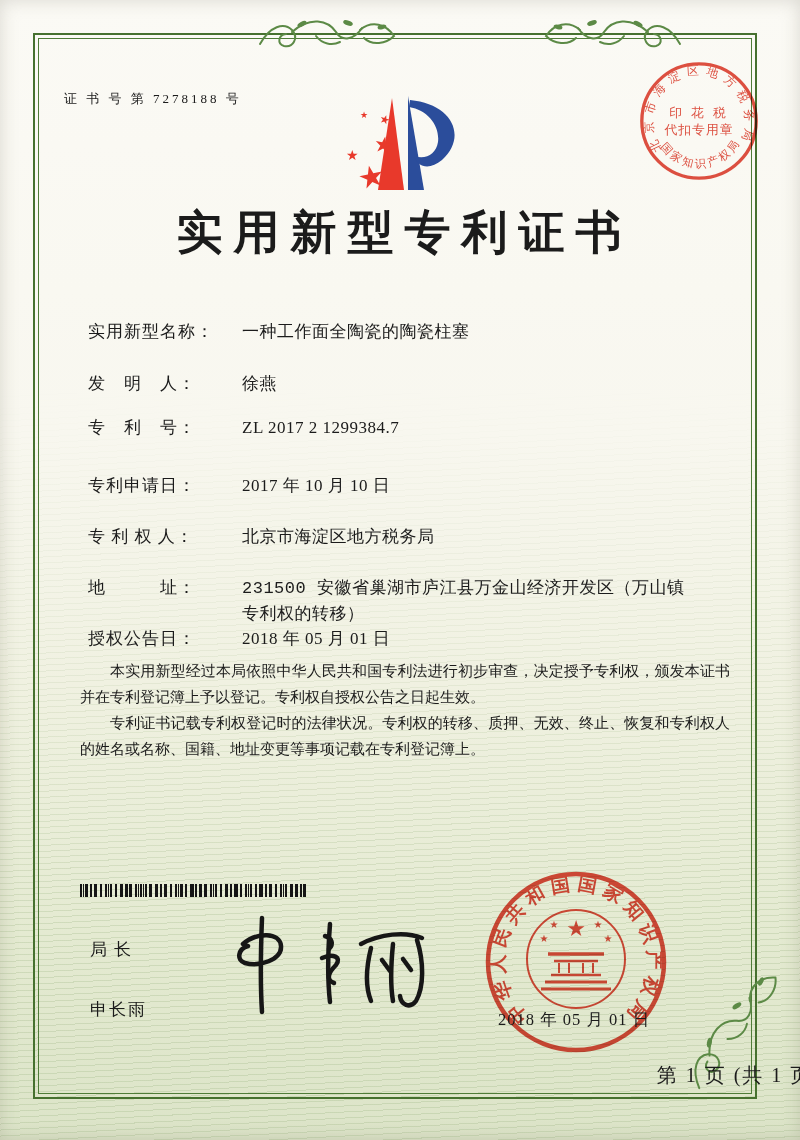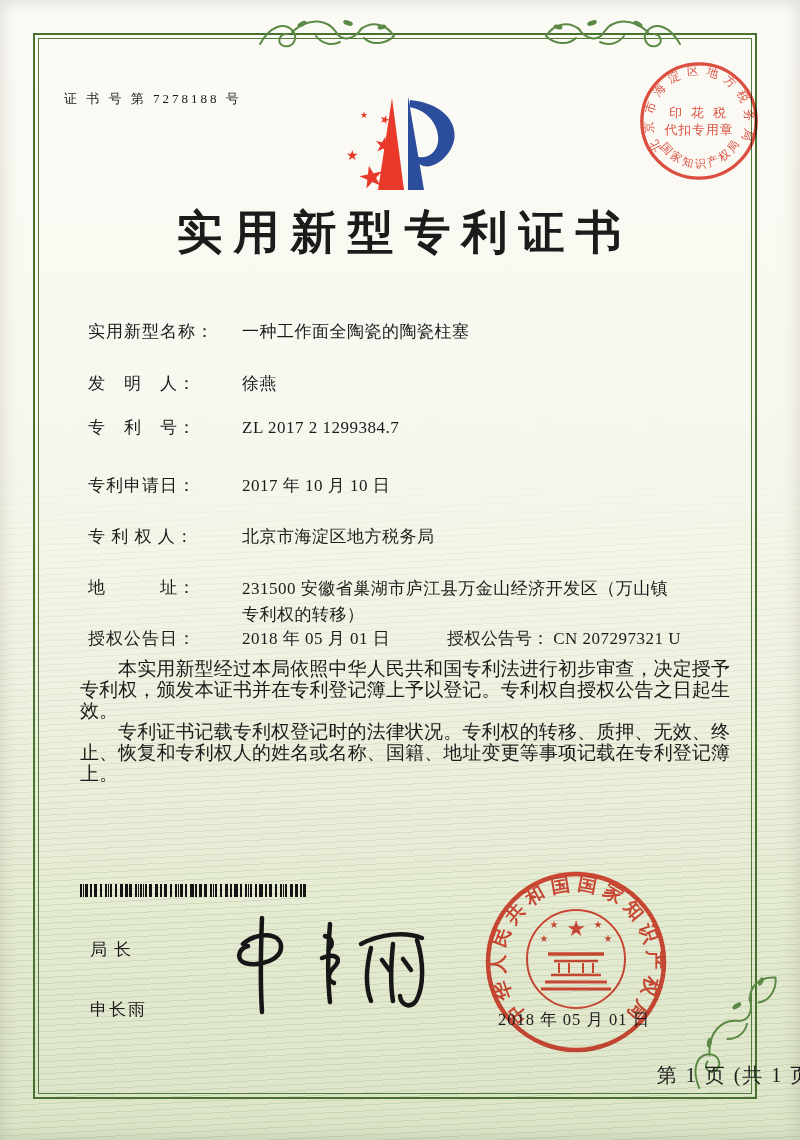--- a/index.html
+++ b/index.html
@@ -18,24 +18,24 @@
     mask-image:linear-gradient(to bottom, rgba(0,0,0,0) 0%, rgba(0,0,0,0) 34%, rgba(0,0,0,0.5) 58%, #000 80%);
   }
   .frame { position:absolute; left:33px; top:33px; width:724px; height:1066px; border:2px solid #46712f; }
   .frame-inner { position:absolute; inset:3px; border:1px solid #4f7c38; }
   .abs { position:absolute; }
   .cert-no { left:64px; top:90px; font-size:13px; letter-spacing:3px; white-space:nowrap; }
   .title { left:33px; top:202px; width:724px; text-align:center; font-size:46px; font-weight:bold; letter-spacing:11px; padding-left:19px; white-space:nowrap; }
   .row { position:absolute; left:88px; font-size:17px; white-space:nowrap; }
   .flabel { display:inline-block; min-width:154px; letter-spacing:1px; }
   .fvalue { letter-spacing:0.5px; }
-  .addr-val { display:inline-block; vertical-align:top; white-space:normal; width:490px; line-height:26px; }
+  .addr-val { display:inline-block; vertical-align:top; white-space:normal; width:490px; line-height:26px;font-family:Liberation Mono, monospace; }
   .addr-line { display:block; }
   .r1{top:320px}.r2{top:372px}.r3{top:416px}.r4{top:474px}.r5{top:525px}.r6{top:576px}.r7{top:627px}.r7b{left:447px;top:627px}
-  .paragraphs { left:80px; top:658px; width:650px; font-size:19px; line-height:21px; text-align:justify; }
+  .paragraphs { left:80px; top:658px; width:650px; font-size:15px; line-height:26px; text-align:justify; }
   .paragraphs p { text-indent:2em; }
   .barcode {
     left:80px; top:884px; width:226px; height:13px;
     background-image:
       repeating-linear-gradient(90deg,#151515 0 2px,transparent 2px 5px),
       repeating-linear-gradient(90deg,#151515 0 1px,transparent 1px 7px),
       repeating-linear-gradient(90deg,transparent 0 3px,#151515 3px 4px,transparent 4px 11px);
   }
   .signer-title { left:90px; top:938px; font-size:17px; letter-spacing:7px; }
   .signer-name  { left:90px; top:998px; font-size:17px; letter-spacing:2px; }
@@ -147,23 +147,20 @@
   </div>
   <div class="row r5">
     <span class="flabel">专 利 权 人：</span><span class="fvalue">北京市海淀区地方税务局</span>
   </div>
   <div class="row r6">
     <span class="flabel">地　　　址：</span><span class="fvalue addr-val"><span class="addr-line">231500 安徽省巢湖市庐江县万金山经济开发区（万山镇</span><span class="addr-line">专利权的转移）</span></span>
   </div>
   <div class="row r7">
     <span class="flabel">授权公告日：</span><span class="fvalue">2018 年 05 月 01 日</span>
   </div>
-  <div class="row r7b">
-    <span>授权公告号：</span> <span class="fvalue">CN 207297321 U</span>
-  </div>
 
   <div class="abs paragraphs">
     <p>本实用新型经过本局依照中华人民共和国专利法进行初步审查，决定授予专利权，颁发本证书并在专利登记簿上予以登记。专利权自授权公告之日起生效。</p>
     <p>专利证书记载专利权登记时的法律状况。专利权的转移、质押、无效、终止、恢复和专利权人的姓名或名称、国籍、地址变更等事项记载在专利登记簿上。</p>
   </div>
 
   <div class="abs barcode"></div>
 
   <div class="abs signer-title">局长</div>
   <div class="abs signer-name">申长雨</div>

